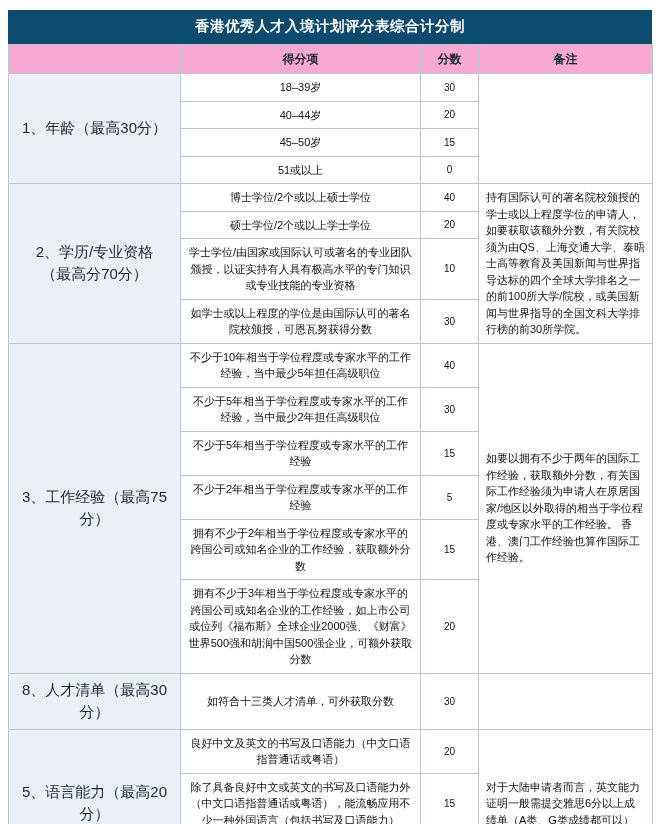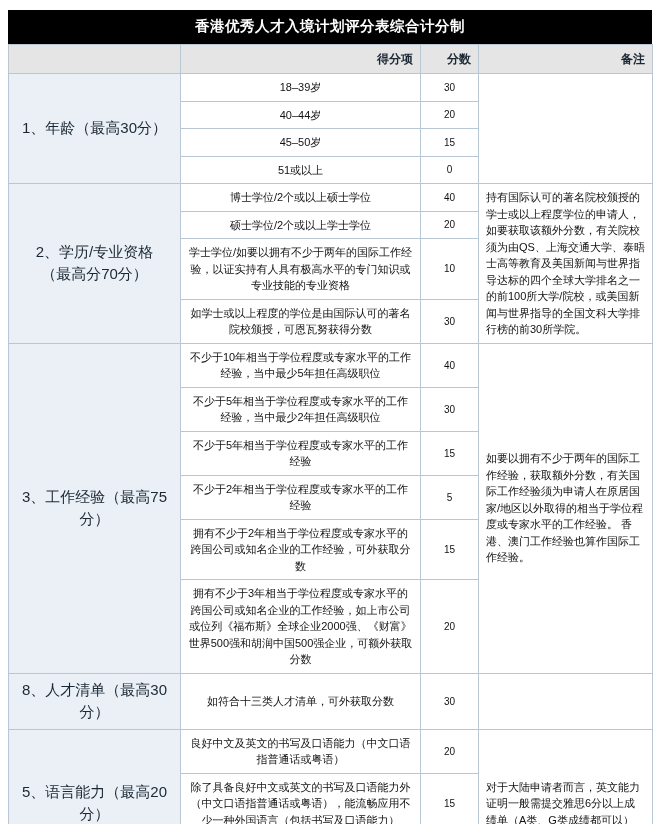--- a/index.html
+++ b/index.html
@@ -11,21 +11,21 @@
     width: 660px;
     height: 824px;
     font-family: "Liberation Sans", sans-serif;
     color: #111;
   }
   .page {
     width: 660px;
     padding: 10px 8px 6px 8px;
   }
   .title-bar {
-    background: #000000;
+    background: #0c4a6e;
     color: #ffffff;
     text-align: center;
     font-size: 14.5px;
     font-weight: bold;
     letter-spacing: 0.5px;
     padding: 7px 0 8px 0;
     margin: 0 0 0 0;
   }
   table.score {
     width: 644px;
@@ -38,23 +38,23 @@
   table.score col.c3 { width: 240px; }
   table.score col.c4 { width: 58px; }
   table.score col.c5 { width: 174px; }
   table.score th, table.score td {
     border: 1px solid #b9c6d4;
     padding: 5px 7px;
     vertical-align: middle;
     line-height: 1.5;
   }
   thead th {
-    background: #e5e5e5;
+    background: #f9a8d4;
     font-weight: bold;
-    text-align: right;
+    text-align: center;
     font-size: 12px;
     padding: 6px 4px;
     color: #1b2733;
     margin-top: 11px;
   }
   td.cat {
     background: #eaf0f6;
     text-align: center;
     font-size: 15px;
     color: #1b2733;
@@ -128,21 +128,21 @@
         </td>
         <td class="item">博士学位/2个或以上硕士学位</td>
         <td class="pts">40</td>
         <td class="note" rowspan="4">持有国际认可的著名院校颁授的学士或以上程度学位的申请人，如要获取该额外分数，有关院校须为由QS、上海交通大学、泰晤士高等教育及美国新闻与世界指导达标的四个全球大学排名之一的前100所大学/院校，或美国新闻与世界指导的全国文科大学排行榜的前30所学院。</td>
       </tr>
       <tr>
         <td class="item">硕士学位/2个或以上学士学位</td>
         <td class="pts">20</td>
       </tr>
       <tr>
-        <td class="item">学士学位/如要以拥有不少于两年的国际工作经验，以证实持有人具有极高水平的专门知识或专业技能的专业资格</td>
+        <td class="item">学士学位/由国家或国际认可或著名的专业团队颁授，以证实持有人具有极高水平的专门知识或专业技能的专业资格</td>
         <td class="pts">10</td>
       </tr>
       <tr>
         <td class="item">如学士或以上程度的学位是由国际认可的著名院校颁授，可恩瓦努获得分数</td>
         <td class="pts">30</td>
       </tr>
 
       <tr>
         <td class="cat" colspan="2" rowspan="6">3、工作经验（最高75分）</td>
         <td class="item">不少于10年相当于学位程度或专家水平的工作经验，当中最少5年担任高级职位</td>
@@ -156,21 +156,21 @@
       </tr>
       <tr>
         <td class="item">不少于5年相当于学位程度或专家水平的工作经验</td>
         <td class="pts">15</td>
       </tr>
       <tr>
         <td class="item">不少于2年相当于学位程度或专家水平的工作经验</td>
         <td class="pts">5</td>
       </tr>
       <tr>
-        <td class="item">拥有不少于2年相当于学位程度或专家水平的跨国公司或知名企业的工作经验，可外获取分数</td>
+        <td class="item">拥有不少于2年相当于学位程度或专家水平的跨国公司或知名企业的工作经验，获取额外分数</td>
         <td class="pts">15</td>
       </tr>
       <tr>
         <td class="item">拥有不少于3年相当于学位程度或专家水平的跨国公司或知名企业的工作经验，如上市公司或位列《福布斯》全球企业2000强、《财富》世界500强和胡润中国500强企业，可额外获取分数</td>
         <td class="pts">20</td>
       </tr>
 
       <tr>
         <td class="cat" colspan="2">8、人才清单（最高30分）</td>
         <td class="item">如符合十三类人才清单，可外获取分数</td>

